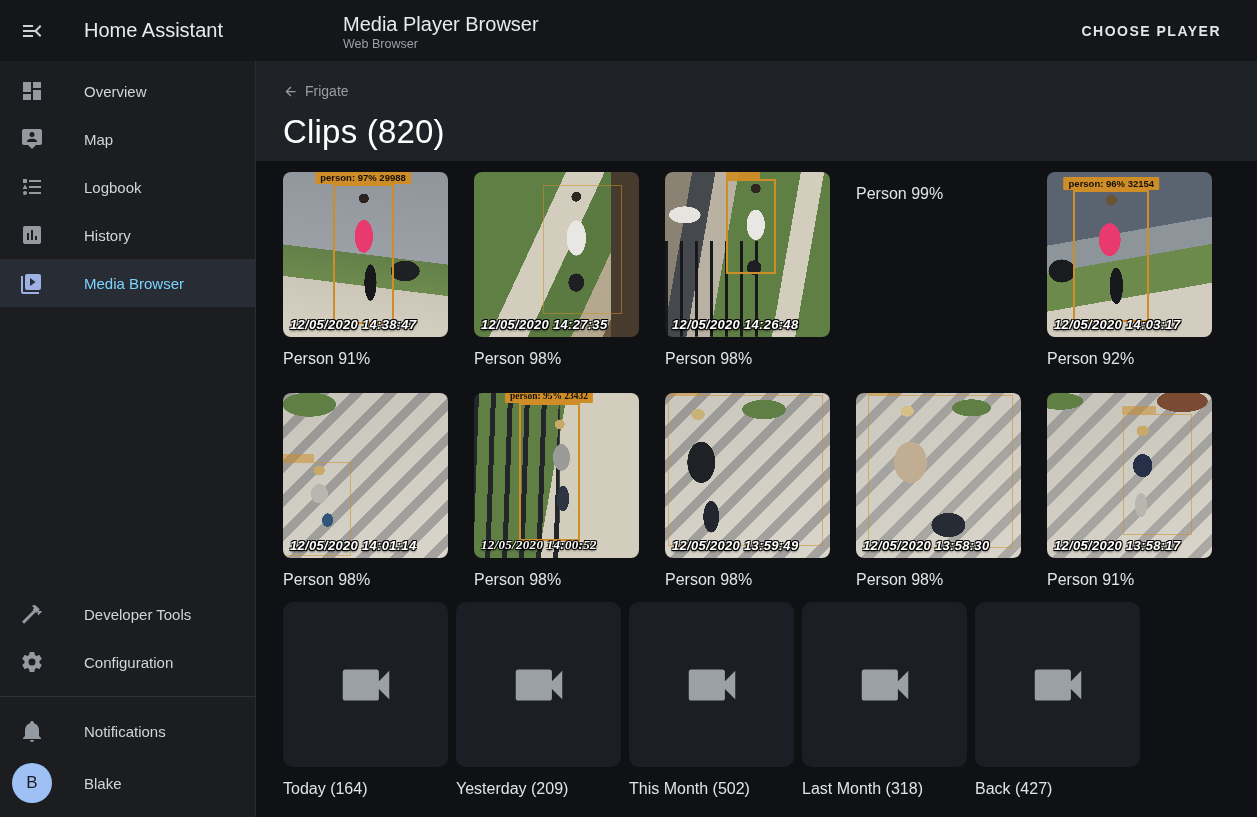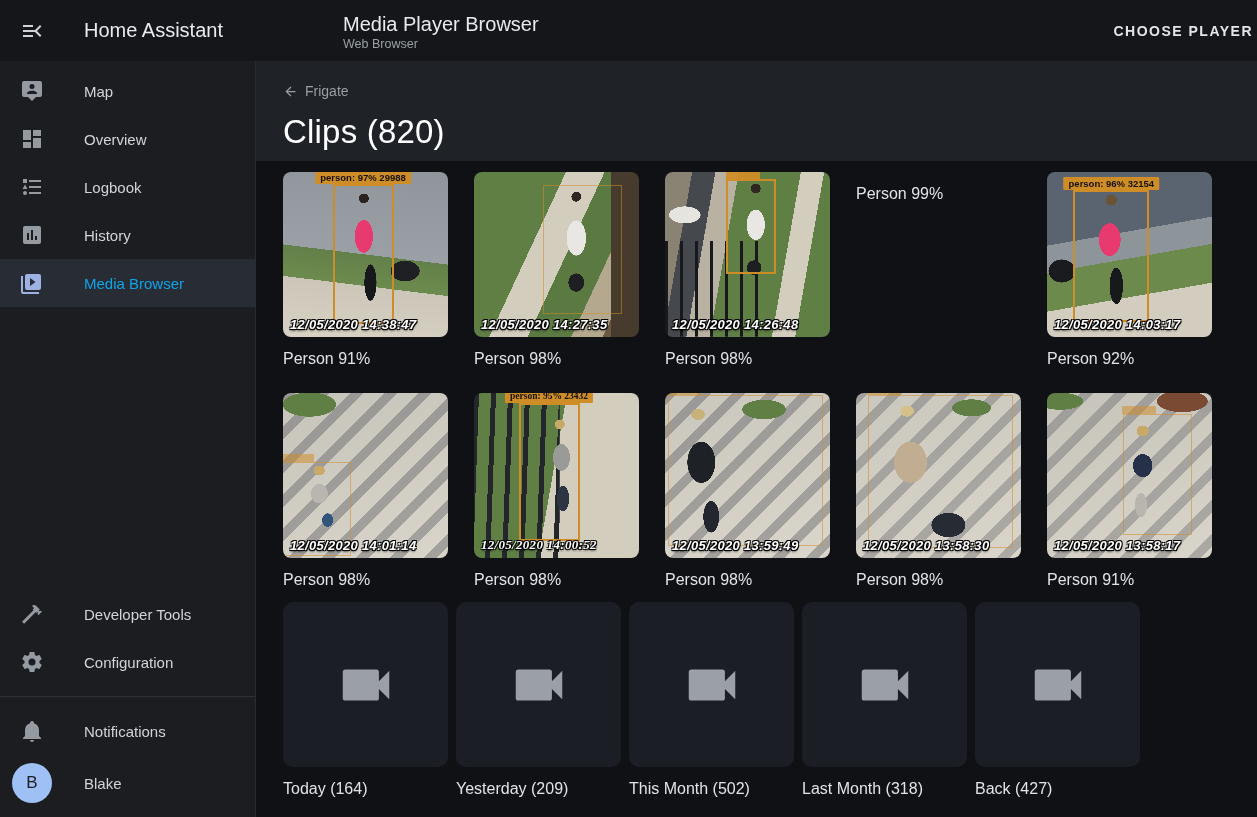--- a/index.html
+++ b/index.html
@@ -10,36 +10,36 @@
 
   
   .topbar { height:61px; background:#141619; display:flex; align-items:center; flex:0 0 auto; }
   .topbar-left { width:256px; display:flex; align-items:center; padding-left:20px; flex:0 0 auto; }
   .menu-btn { background:none; border:none; color:#cfd2d6; width:24px; height:24px; cursor:pointer; padding:0; }
   .menu-btn svg { width:24px; height:24px; fill:currentColor; }
   .app-title { color:#e8eaed; font-size:20px; margin-left:40px; white-space:nowrap; }
   .topbar-center { margin-left:87px; padding-top:2px; }
   .page-title { color:#e8eaed; font-size:20px; line-height:24px; }
   .page-subtitle { color:#9aa0a6; font-size:12.5px; line-height:16px; }
-  .topbar-right { margin-left:auto; padding-right:4px; }
+  .topbar-right { margin-left:auto; padding-right:36px; }
   .choose-player-btn { background:none; border:none; color:#e3e5e8; font-size:14px; font-weight:700;
     letter-spacing:1.5px; cursor:pointer; font-family:"Liberation Sans", sans-serif; }
 
   
   .app-body { display:flex; flex:1 1 auto; min-height:0; }
 
   
   .sidebar { width:256px; flex:0 0 auto; background:#1b1d21; border-right:1px solid #2a2c31;
     display:flex; flex-direction:column; padding-top:6px; }
   .sb-item { display:flex; align-items:center; height:48px; padding-left:20px; cursor:pointer;
     color:#d2d4d8; }
   .sb-item .sb-icon { width:24px; height:24px; color:#959aa1; flex:0 0 auto; }
   .sb-item .sb-icon svg { width:24px; height:24px; fill:currentColor; }
   .sb-item .sb-label { margin-left:40px; font-size:15px; }
-  .sb-item.selected { background:#272c35; color:#0ea5e9; }
+  .sb-item.selected { background:#272c35; color:#7dd3fc; }
   .sb-item.selected .sb-icon { color:#9db1e3; }
   .sb-spacer { flex:1 1 auto; }
   .sb-divider { height:1px; background:#2e3136; margin:10px 0; }
   .avatar { width:40px; height:40px; border-radius:50%; background:#9ec0f5; color:#1c1e21;
     display:flex; align-items:center; justify-content:center; font-size:17px; flex:0 0 auto;
     margin-left:-8px; }
   .sb-item.user { height:56px; margin-bottom:6px; }
   .sb-item.user .sb-label { margin-left:32px; }
 
   
@@ -181,32 +181,32 @@
     <div class="topbar-right">
       <button class="choose-player-btn">CHOOSE PLAYER</button>
     </div>
   </header>
 
   <div class="app-body">
     <nav class="sidebar">
       <div class="sb-item">
         <span class="sb-icon">
           <svg viewBox="0 0 24 24">
+              <path d="M13,3V9H21V3M13,21H21V11H13M3,21H11V15H3M3,13H11V3H3V13Z"></path>
+            </svg>
+        </span>
+        <span class="sb-label">Overview</span>
+      </div>
+      <div class="sb-item">
+        <span class="sb-icon">
+          <svg viewBox="0 0 24 24">
               <path d="M20,2H4A2,2 0 0,0 2,4V16A2,2 0 0,0 4,18H8L12,22L16,18H20A2,2 0 0,0 22,16V4A2,2 0 0,0 20,2M12,5A2.5,2.5 0 0,1 14.5,7.5A2.5,2.5 0 0,1 12,10A2.5,2.5 0 0,1 9.5,7.5A2.5,2.5 0 0,1 12,5M17,15H7V14.25C7,12.58 10.33,11.75 12,11.75C13.67,11.75 17,12.58 17,14.25V15Z"></path>
             </svg>
         </span>
         <span class="sb-label">Map</span>
-      </div>
-      <div class="sb-item">
-        <span class="sb-icon">
-          <svg viewBox="0 0 24 24">
-              <path d="M13,3V9H21V3M13,21H21V11H13M3,21H11V15H3M3,13H11V3H3V13Z"></path>
-            </svg>
-        </span>
-        <span class="sb-label">Overview</span>
       </div>
       <div class="sb-item">
         <span class="sb-icon">
           <svg viewBox="0 0 24 24">
               <path d="M5,9.5L7.5,14H2.5L5,9.5M3,4H7V8H3V4M5,20A2,2 0 0,0 7,18A2,2 0 0,0 5,16A2,2 0 0,0 3,18A2,2 0 0,0 5,20M9,5V7H21V5H9M9,19H21V17H9V19M9,13H21V11H9V13Z"></path>
             </svg>
         </span>
         <span class="sb-label">Logbook</span>
       </div>
       <div class="sb-item">

